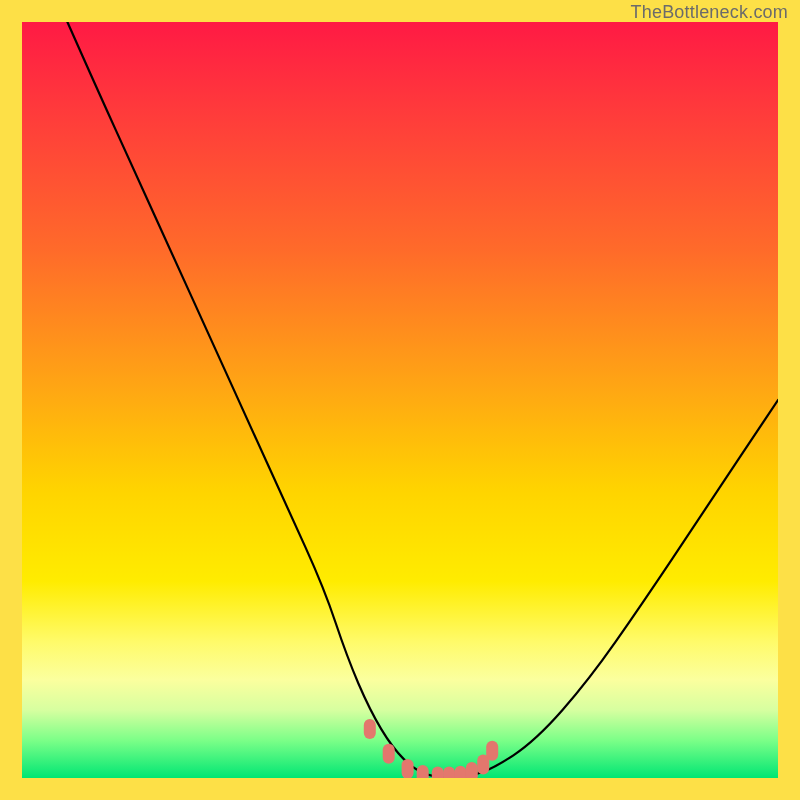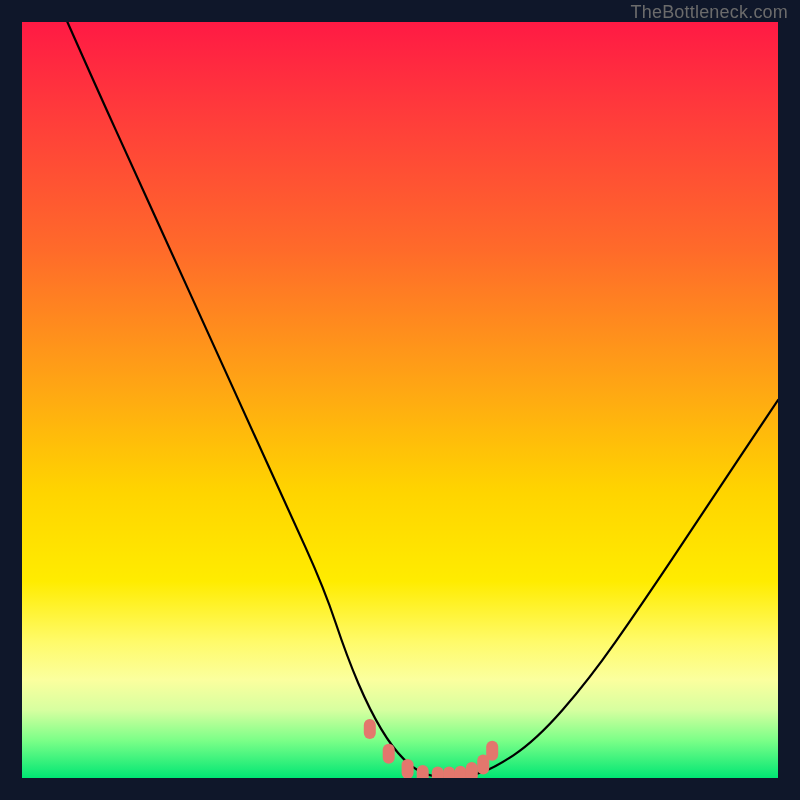--- a/index.html
+++ b/index.html
@@ -8,21 +8,21 @@
     width: 800px;
     height: 800px;
     background: #000;
     overflow: hidden;
     font-family: Arial, Helvetica, sans-serif;
   }
   .frame {
     position: relative;
     width: 800px;
     height: 800px;
-    background: #0f172a;
+    background: #fde047;
   }
   .plot {
     position: absolute;
     left: 22px;
     top: 22px;
     width: 756px;
     height: 756px;
     
     background: linear-gradient(
       to bottom,

